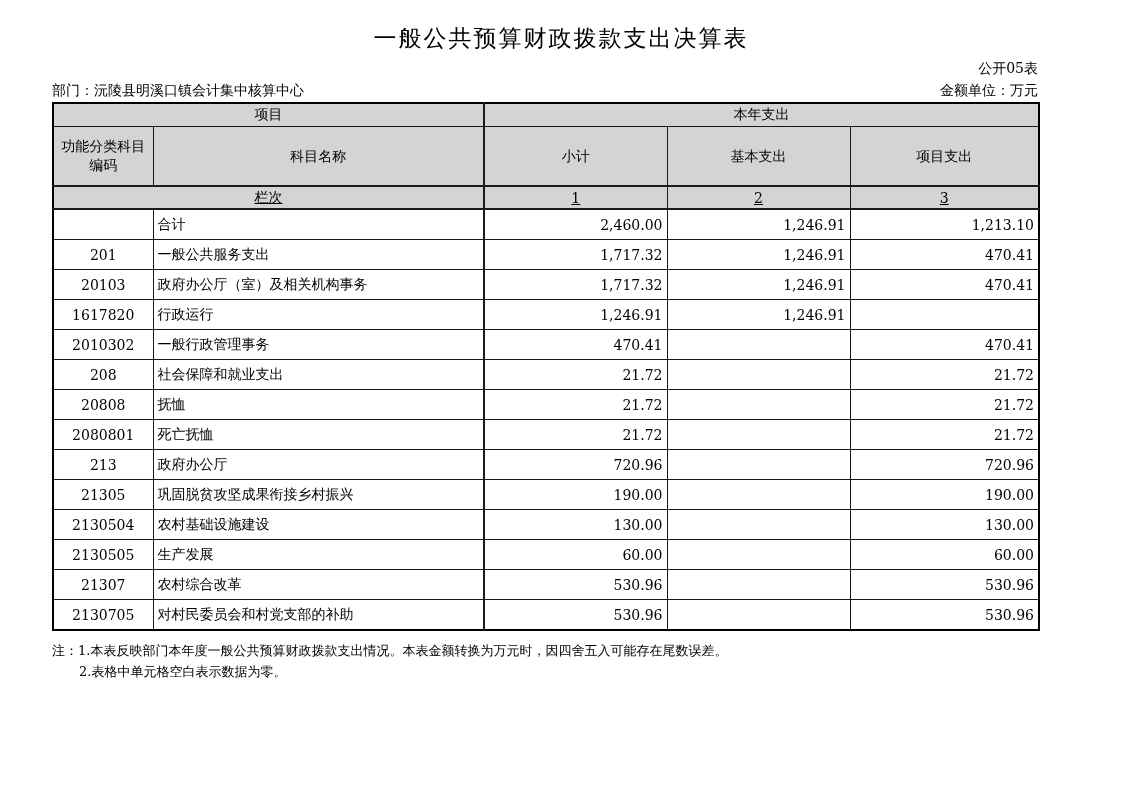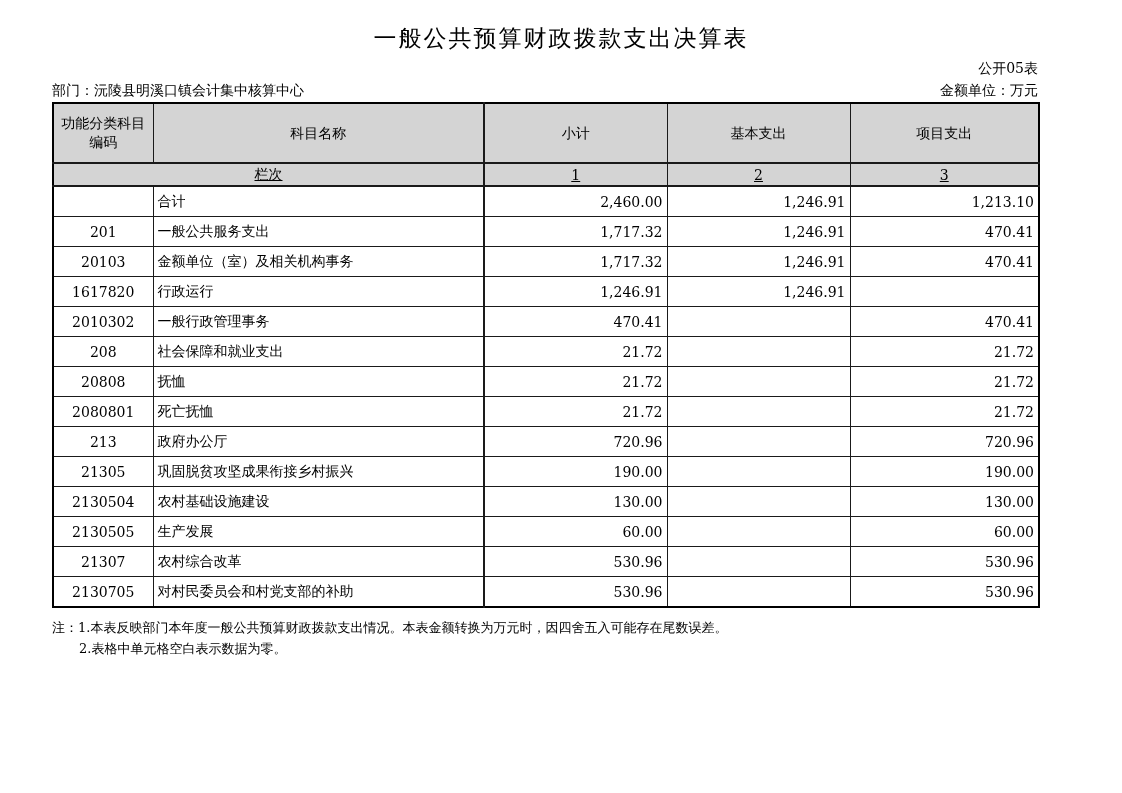--- a/index.html
+++ b/index.html
@@ -106,20 +106,24 @@
 
     <table class="report">
       <colgroup>
         <col style="width:100px">
         <col style="width:331px">
         <col style="width:183px">
         <col style="width:183px">
         <col style="width:189px">
       </colgroup>
       <thead>
+        <tr class="h1">
+          <th colspan="2">项目</th>
+          <th colspan="3">本年支出</th>
+        </tr>
         <tr class="h2">
           <th>功能分类科目编码</th>
           <th>科目名称</th>
           <th>小计</th>
           <th>基本支出</th>
           <th>项目支出</th>
         </tr>
         <tr class="h3">
           <th colspan="2">栏次</th>
           <th>1</th>
@@ -139,21 +143,21 @@
   <tr>
     <td class="code">201</td>
     <td class="name">一般公共服务支出</td>
     <td class="num">1,717.32</td>
     <td class="num">1,246.91</td>
     <td class="num">470.41</td>
   </tr>
 
   <tr>
     <td class="code">20103</td>
-    <td class="name">金额单位（室）及相关机构事务</td>
+    <td class="name">政府办公厅（室）及相关机构事务</td>
     <td class="num">1,717.32</td>
     <td class="num">1,246.91</td>
     <td class="num">470.41</td>
   </tr>
 
   <tr>
     <td class="code">1617820</td>
     <td class="name">行政运行</td>
     <td class="num">1,246.91</td>
     <td class="num">1,246.91</td>

